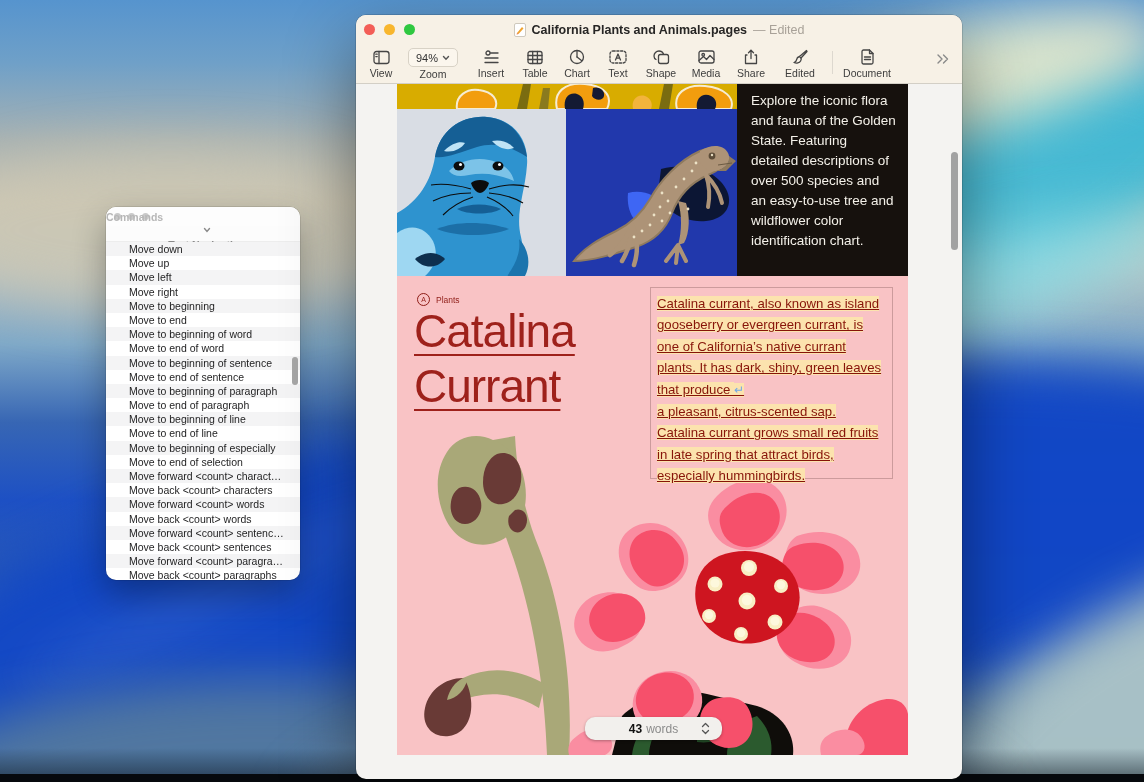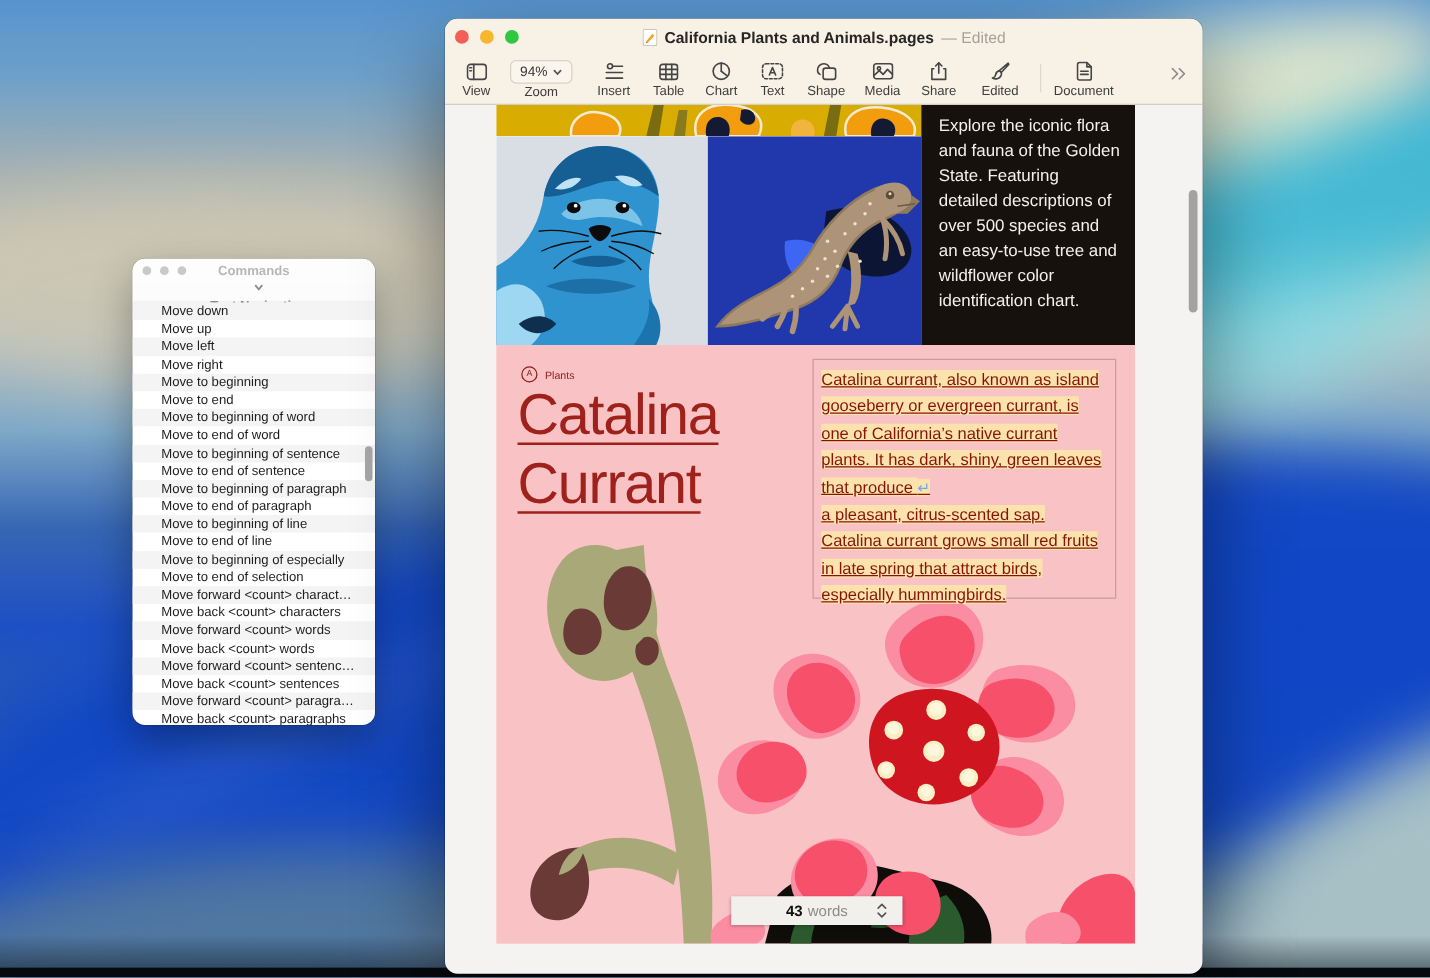--- a/index.html
+++ b/index.html
@@ -21,21 +21,21 @@
   .s8 { left:300px; top:710px; width:700px; height:220px; background:rgba(133,162,188,.7);  filter:blur(30px); }
   .wp-darken { position:absolute; left:0; right:0; bottom:8px; height:26px; background:linear-gradient(180deg,rgba(10,20,30,0),rgba(10,20,30,.45)); }
   .wp-bottombar { position:absolute; left:0; right:0; bottom:0; height:8px; background:#06090d; }
 
   
   .cmd-win { position:absolute; left:106px; top:207px; width:194px; height:373px; background:#fff;
     border-radius:10px; overflow:hidden; box-shadow:0 0 0 .5px rgba(0,0,0,.18), 0 14px 34px rgba(0,0,0,.32); }
   .cmd-titlebar { height:19px; display:flex; align-items:center; position:relative; background:#fdfdfd; }
   .cmd-dots { display:flex; gap:7px; margin-left:8px; }
   .cmd-dot { width:7px; height:7px; border-radius:50%; background:#c9c9c9; }
-  .cmd-title { position:absolute; left:0; right:0; text-align:center; font-size:10.5px; font-weight:700; color:#b7b7b7; }
+  .cmd-title { position:absolute; left:0; right:0; font-size:10.5px; font-weight:700; color:#b7b7b7; }
   .cmd-header { height:16px; display:flex; align-items:center; gap:5px; padding-left:8px;
     font-size:10.5px; font-weight:700; color:#8a8a8a; border-bottom:1px solid #ededed; background:#fcfcfc;flex-direction:column; }
   .cmd-header svg { flex:0 0 auto; }
   .cmd-list { position:relative; }
   .cmd-row { height:14.2px; line-height:14.2px; font-size:10.5px; color:#1e1e1f; padding-left:23px;
     white-space:nowrap; overflow:hidden; }
   .cmd-list .cmd-row:nth-of-type(odd) { background:#f4f4f5; }
   .cmd-scroll { position:absolute; right:2px; top:150px; width:6px; height:28px; border-radius:3px; background:#a6a6a6; }
 
   
@@ -75,21 +75,21 @@
     font-size:7px; font-weight:400; }
   .badge-label { font-size:8.5px; }
   .doc-heading { position:absolute; left:17px; top:28px; width:215px; font-size:46px; line-height:55px; font-weight:400;
     color:#9e211b; letter-spacing:-1px; text-decoration:underline; text-decoration-thickness:2px; text-underline-offset:7px; }
   .body-box { position:absolute; left:253px; top:11px; width:243px; height:192px; border:1px solid rgba(120,80,80,.35); padding:5px 6px; z-index:3; }
   .body-text { font-size:13.2px; line-height:21.4px; color:#871409;text-decoration:underline; }
   .hl { background:#fce3ae; }
   .br-mark { color:#6fa8e8; background:#fce3ae; font-size:12px; }
 
   .pg-scrollbar { position:absolute; right:4px; top:68px; width:7px; height:98px; border-radius:4px; background:#a2a2a2; }
-  .word-pill { position:absolute; left:229px; bottom:15px; width:137px; height:23px; background:#f2f0ed; border-radius:0;
+  .word-pill { position:absolute; left:229px; bottom:15px; width:137px; height:23px; background:#f2f0ed; border-radius:10px;
     box-shadow:0 1px 3px rgba(0,0,0,.3); display:flex; align-items:center; justify-content:center; gap:4px; z-index:5; }
   .wc-num { font-size:12px; font-weight:700; color:#111; }
   .wc-unit { font-size:12px; color:#8b8b8b; }
   .wc-stepper { position:absolute; right:12px; top:5px; }
 </style>
 </head>
 <body>
 
 <div class="wp">
   <div class="shape s9"></div>

